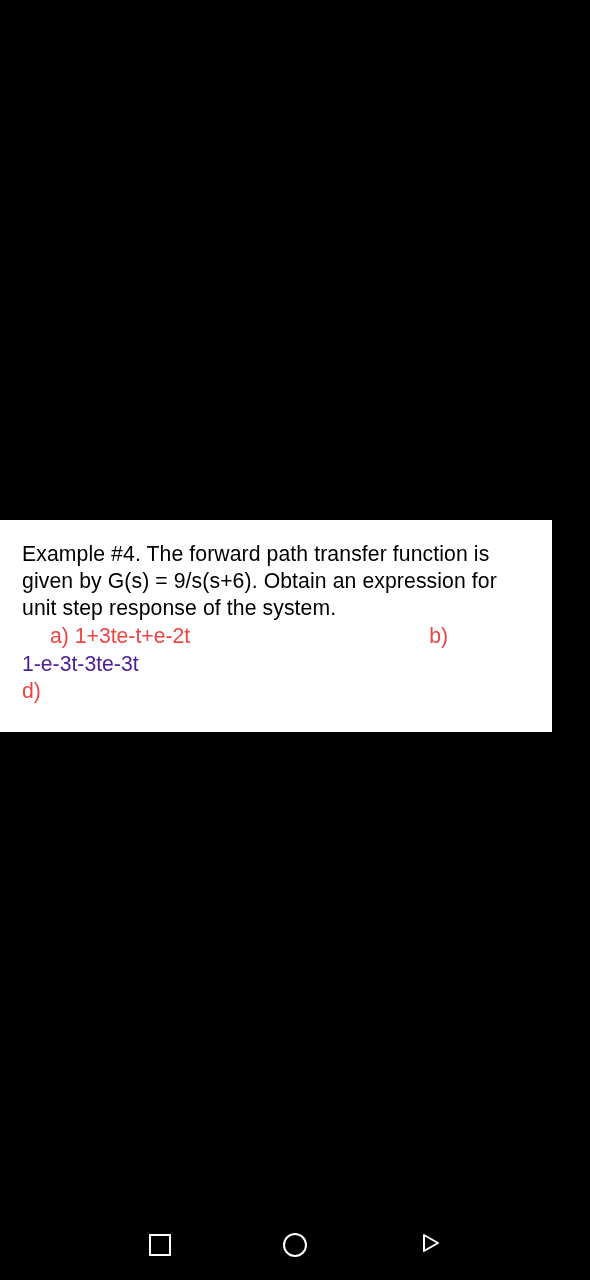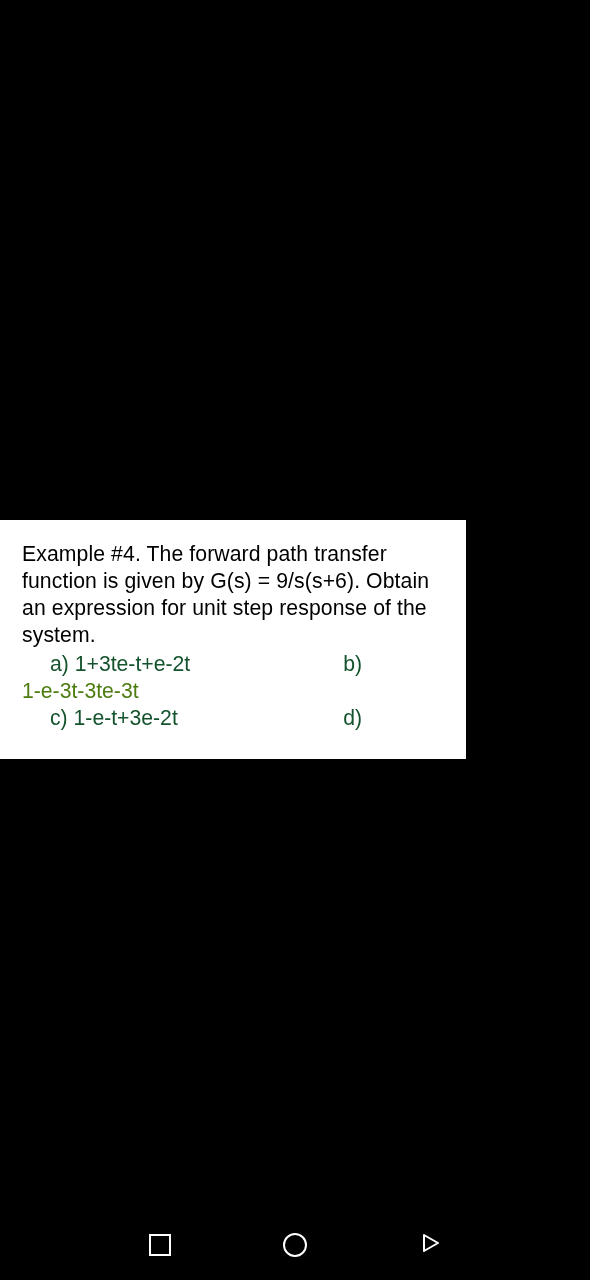--- a/index.html
+++ b/index.html
@@ -12,51 +12,51 @@
       height: 1280px;
       background: #000000;
       position: relative;
       font-family: Arial, Helvetica, sans-serif;
       overflow: hidden;
     }
     .content-panel {
       position: absolute;
       top: 520px;
       left: 0;
-      width: 466px;
+      width: 552px;
       background: #ffffff;
       padding: 20px 22px 28px 22px;
     }
     .question-text {
       font-size: 21.2px;
       line-height: 1.28;
       color: #000000;
       letter-spacing: 0.1px;
     }
     .options-wrapper {
       margin-top: 1px;
     }
     .option-row {
       display: flex;
       justify-content: space-between;
       align-items: flex-start;
       font-size: 21.2px;
       line-height: 1.28;
-      color: #14532d;
+      color: #ef4444;
     }
     .option-left {
       padding-left: 28px;
     }
     .option-right {
       padding-right: 82px;
     }
     .option-continuation {
       font-size: 21.2px;
       line-height: 1.28;
-      color: #4d7c0f;
+      color: #4c1d95;
     }
     .nav-bar {
       position: absolute;
       bottom: 0;
       left: 0;
       width: 590px;
       height: 70px;
       display: flex;
       justify-content: center;
       align-items: center;
@@ -90,21 +90,20 @@
 
 <div class="content-panel">
   <div class="question-text">Example #4. The forward path transfer function is given by G(s) = 9/s(s+6). Obtain an expression for unit step response of the system.</div>
   <div class="options-wrapper">
     <div class="option-row">
       <span class="option-left">a) 1+3te-t+e-2t</span>
       <span class="option-right">b)</span>
     </div>
     <div class="option-continuation">1-e-3t-3te-3t</div>
     <div class="option-row">
-      <span class="option-left">c) 1-e-t+3e-2t</span>
       <span class="option-right">d)</span>
     </div>
   </div>
 </div>
 
 <div class="nav-bar">
   <div class="nav-button">
     <div class="square-icon"></div>
   </div>
   <div class="nav-button">

